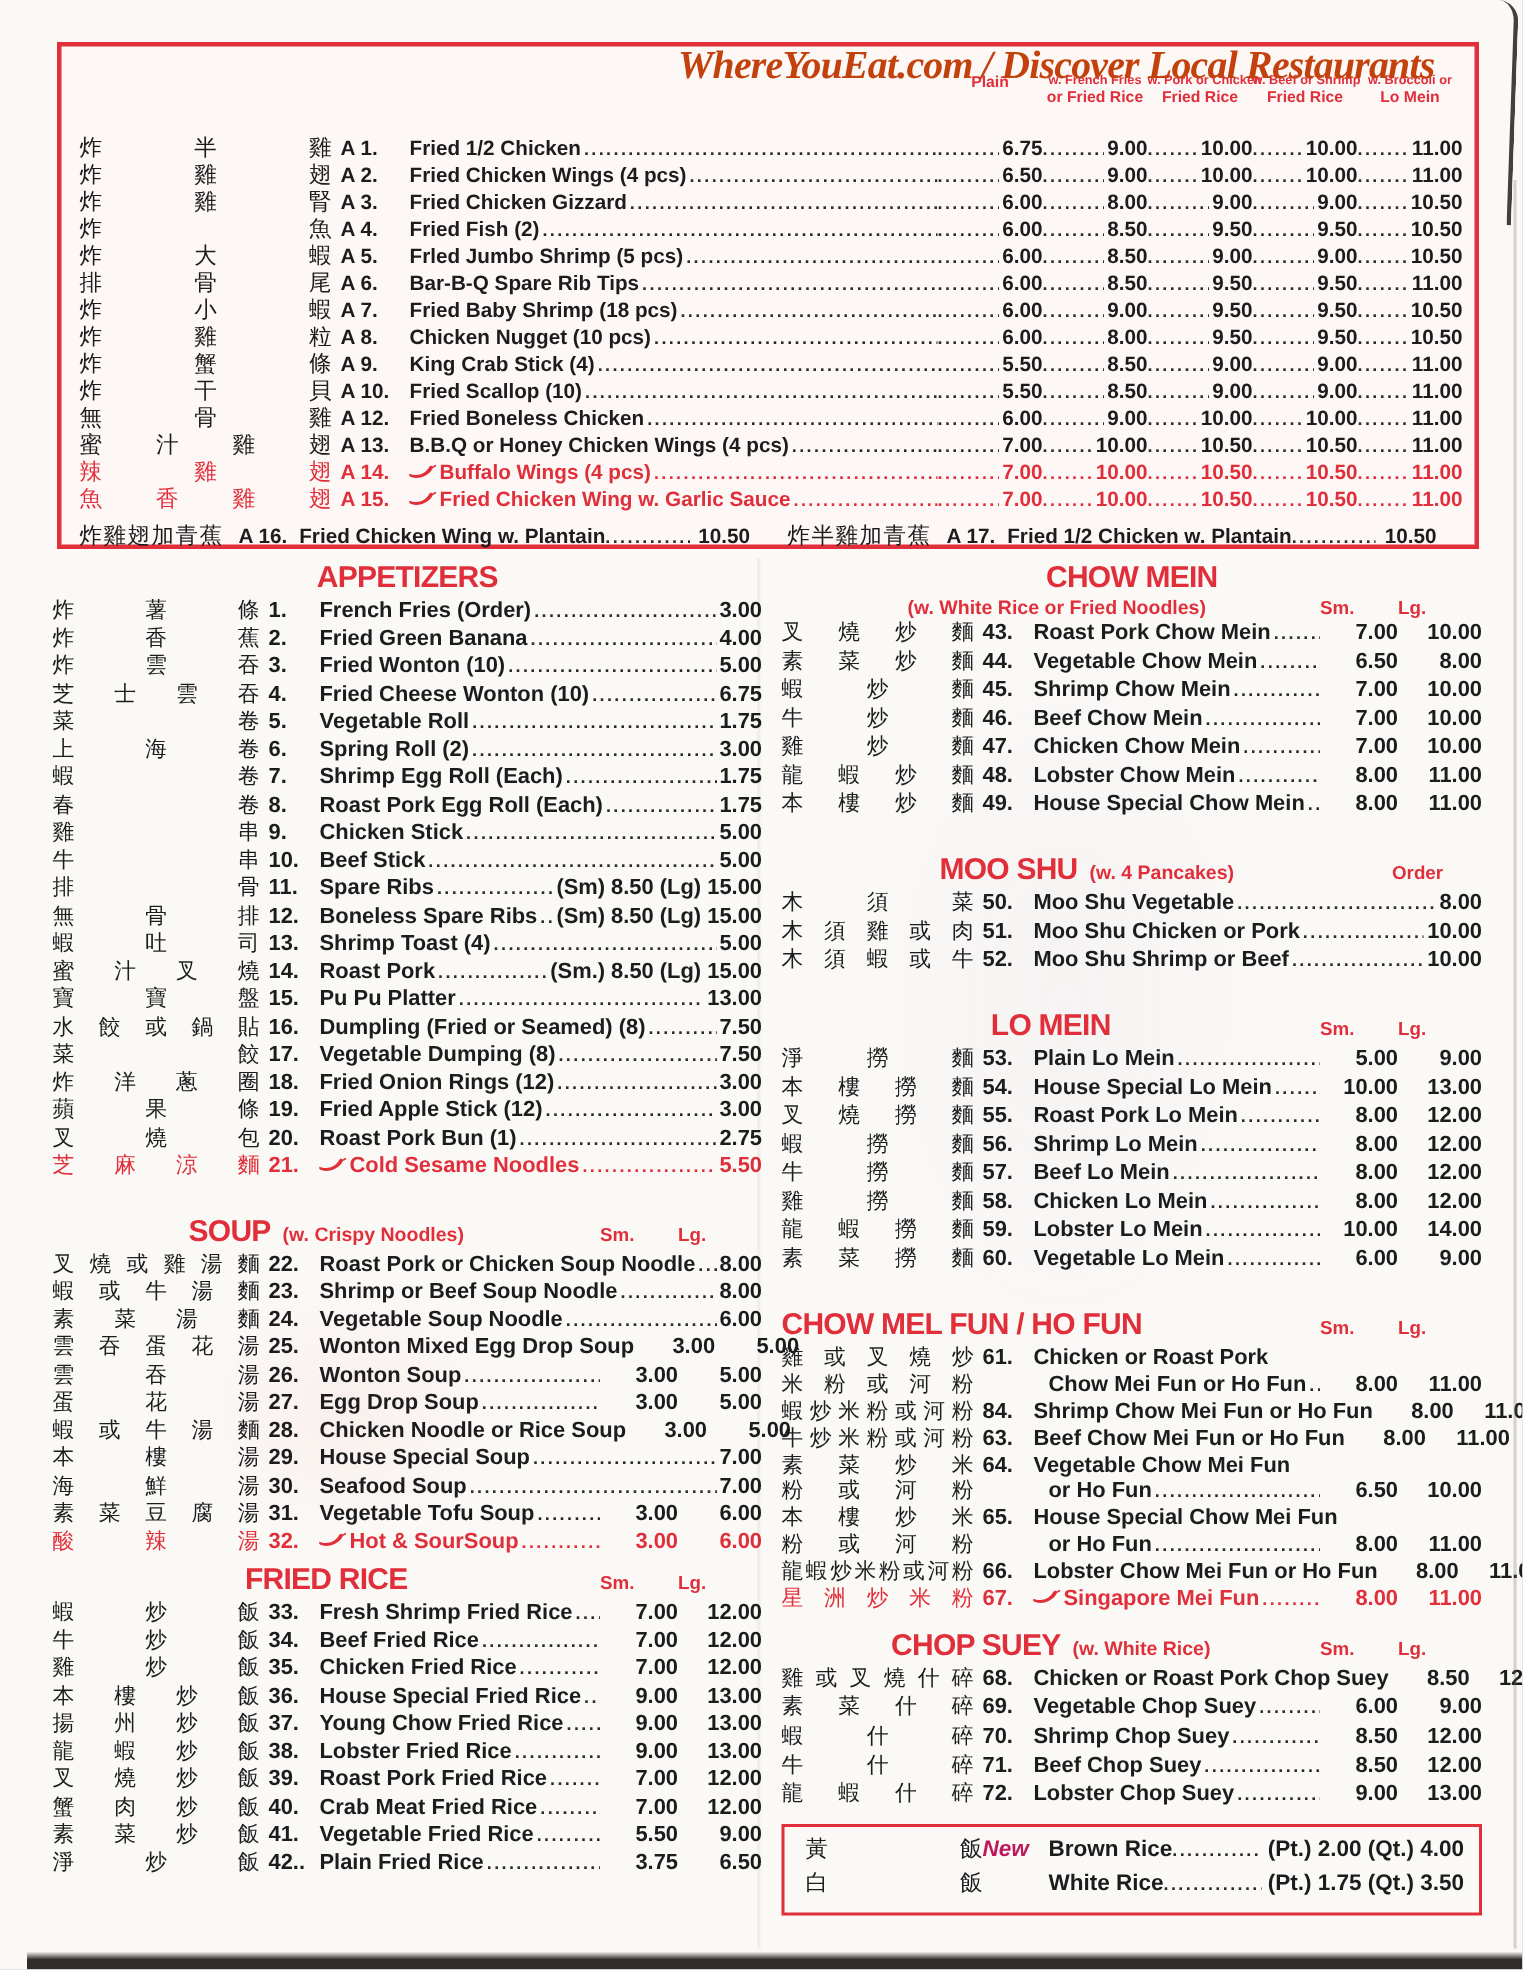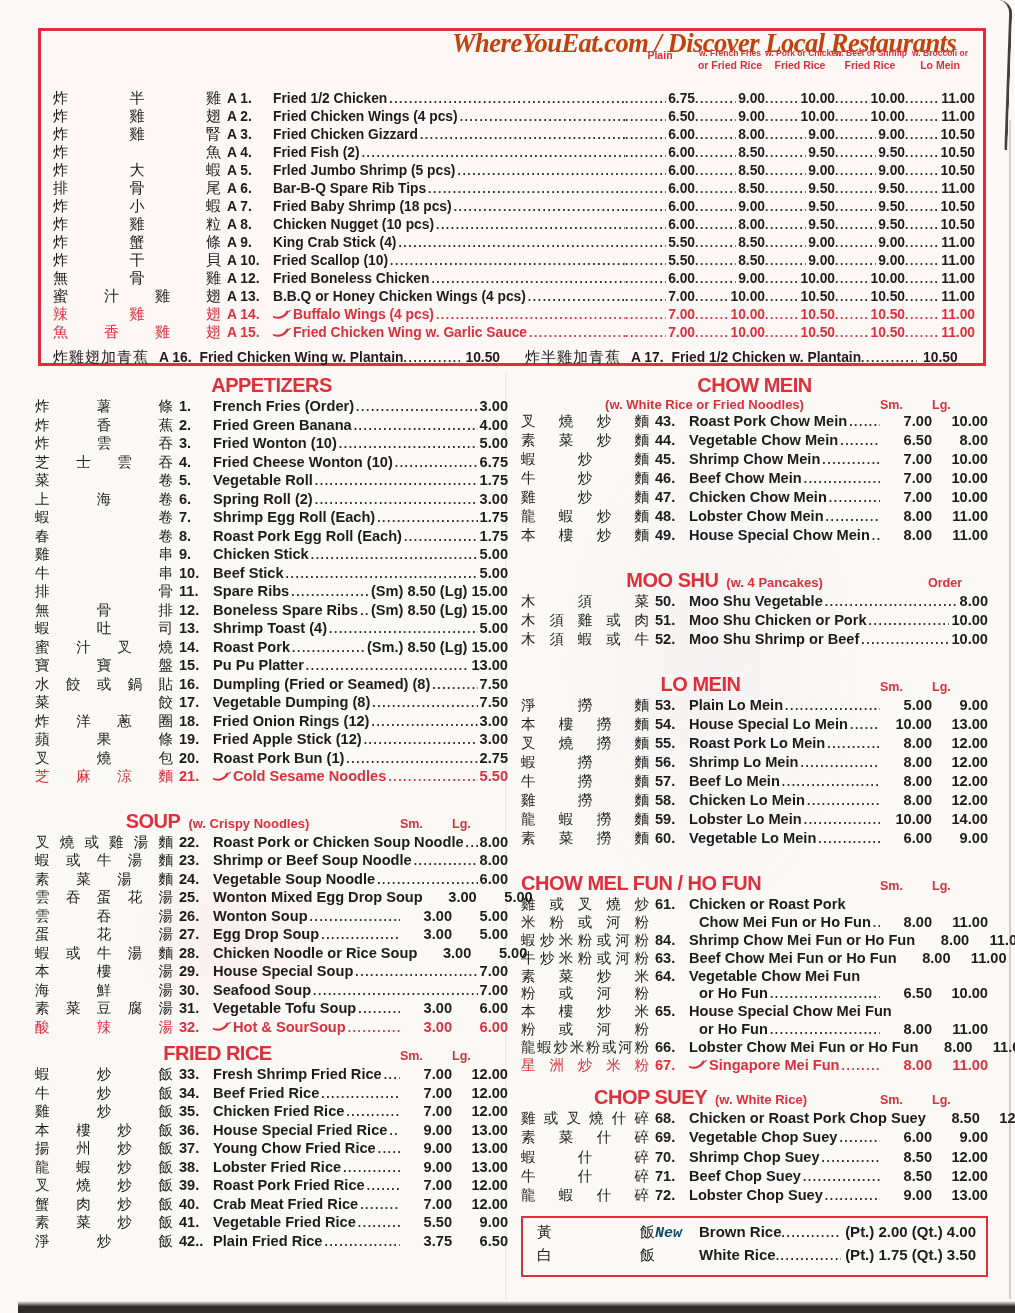--- a/index.html
+++ b/index.html
@@ -78,21 +78,21 @@
   .row .sm{flex:none;width:52px;text-align:right;}
   .row .lg{flex:none;width:56px;text-align:right;}
   .row .pone{flex:none;text-align:right;padding-left:2px;}
   .chili{flex:none;width:20px;height:11px;margin:0 2px 0 -2px;align-self:center;}
   .mt8{margin-top:24px;} .mt6{margin-top:6px;} .mt12{margin-top:12px;}
 
   
   .rice-box{border:2.5px solid #e02f3b;margin-top:10px;padding:5px 10px 6px 14px;}
   .rice-row{display:flex;align-items:baseline;height:23px;font-size:15px;font-weight:700;}
   .rice-row .cn{width:118px;flex:none;font-weight:400;text-align:justify;text-align-last:justify;}
-  .rice-row .badge{width:44px;flex:none;color:#0c4a6e;font-family:Liberation Mono, monospace;
+  .rice-row .badge{width:44px;flex:none;color:#be185d;font-family:Liberation Sans, sans-serif;
     font-style:italic;font-size:15px;}
   .rice-row .pr{flex:none;padding-left:4px;}
 </style>
 </head>
 <body>
 
 <div class="page">
   <div class="ghost-a"></div>
   <div class="ghost-b"></div>
   <div class="ghost-c"></div>

